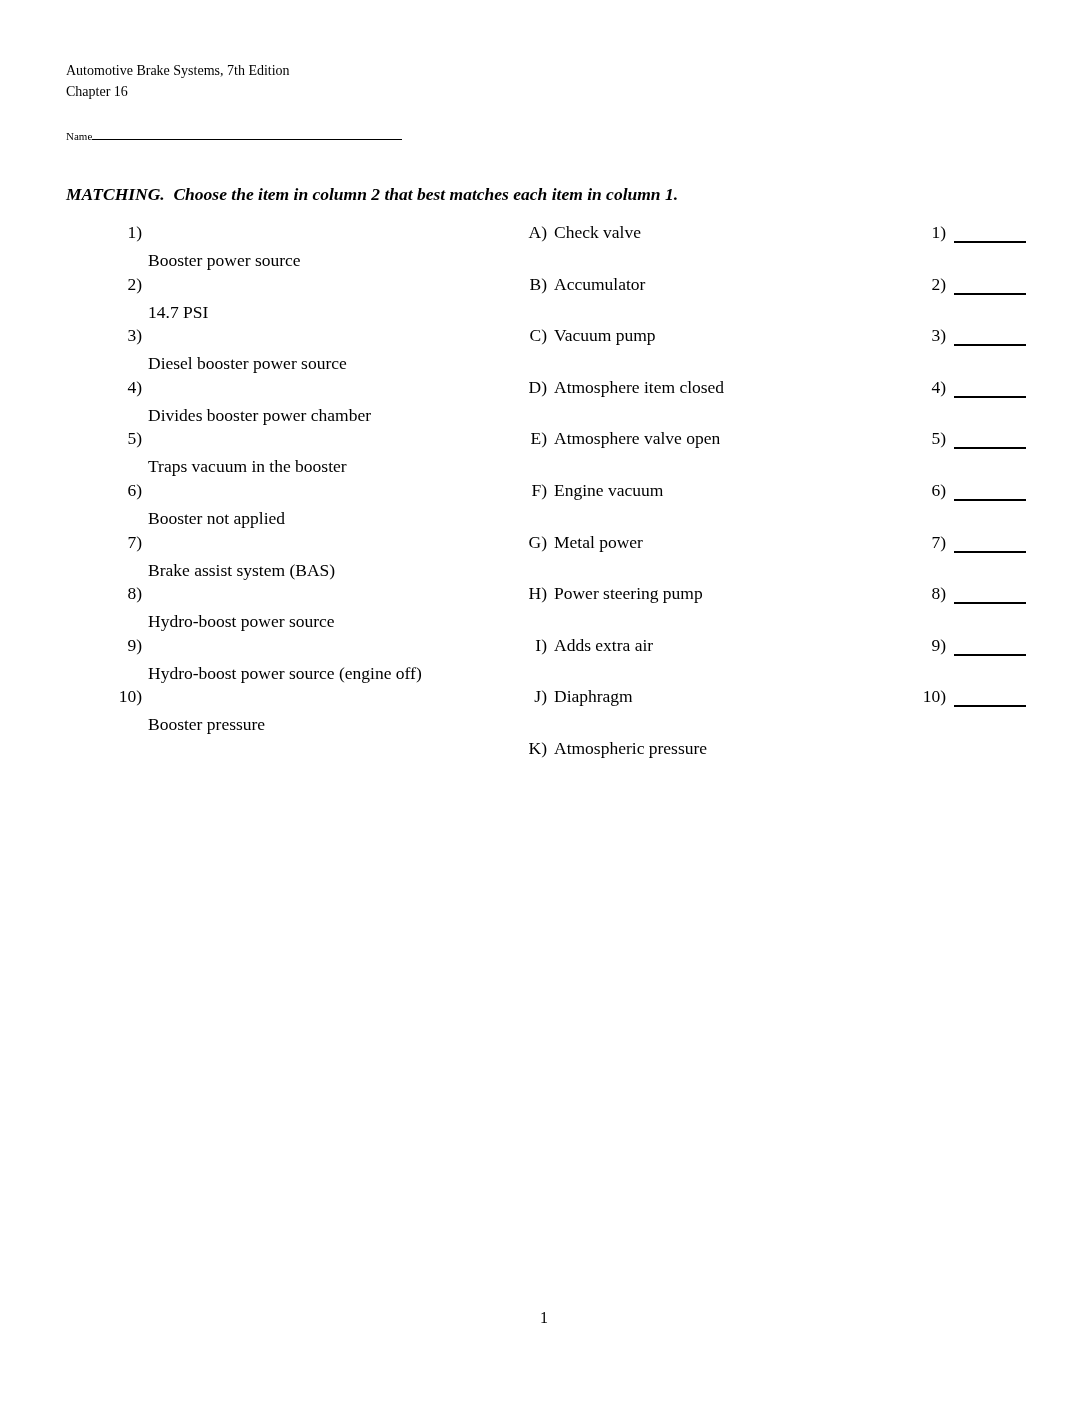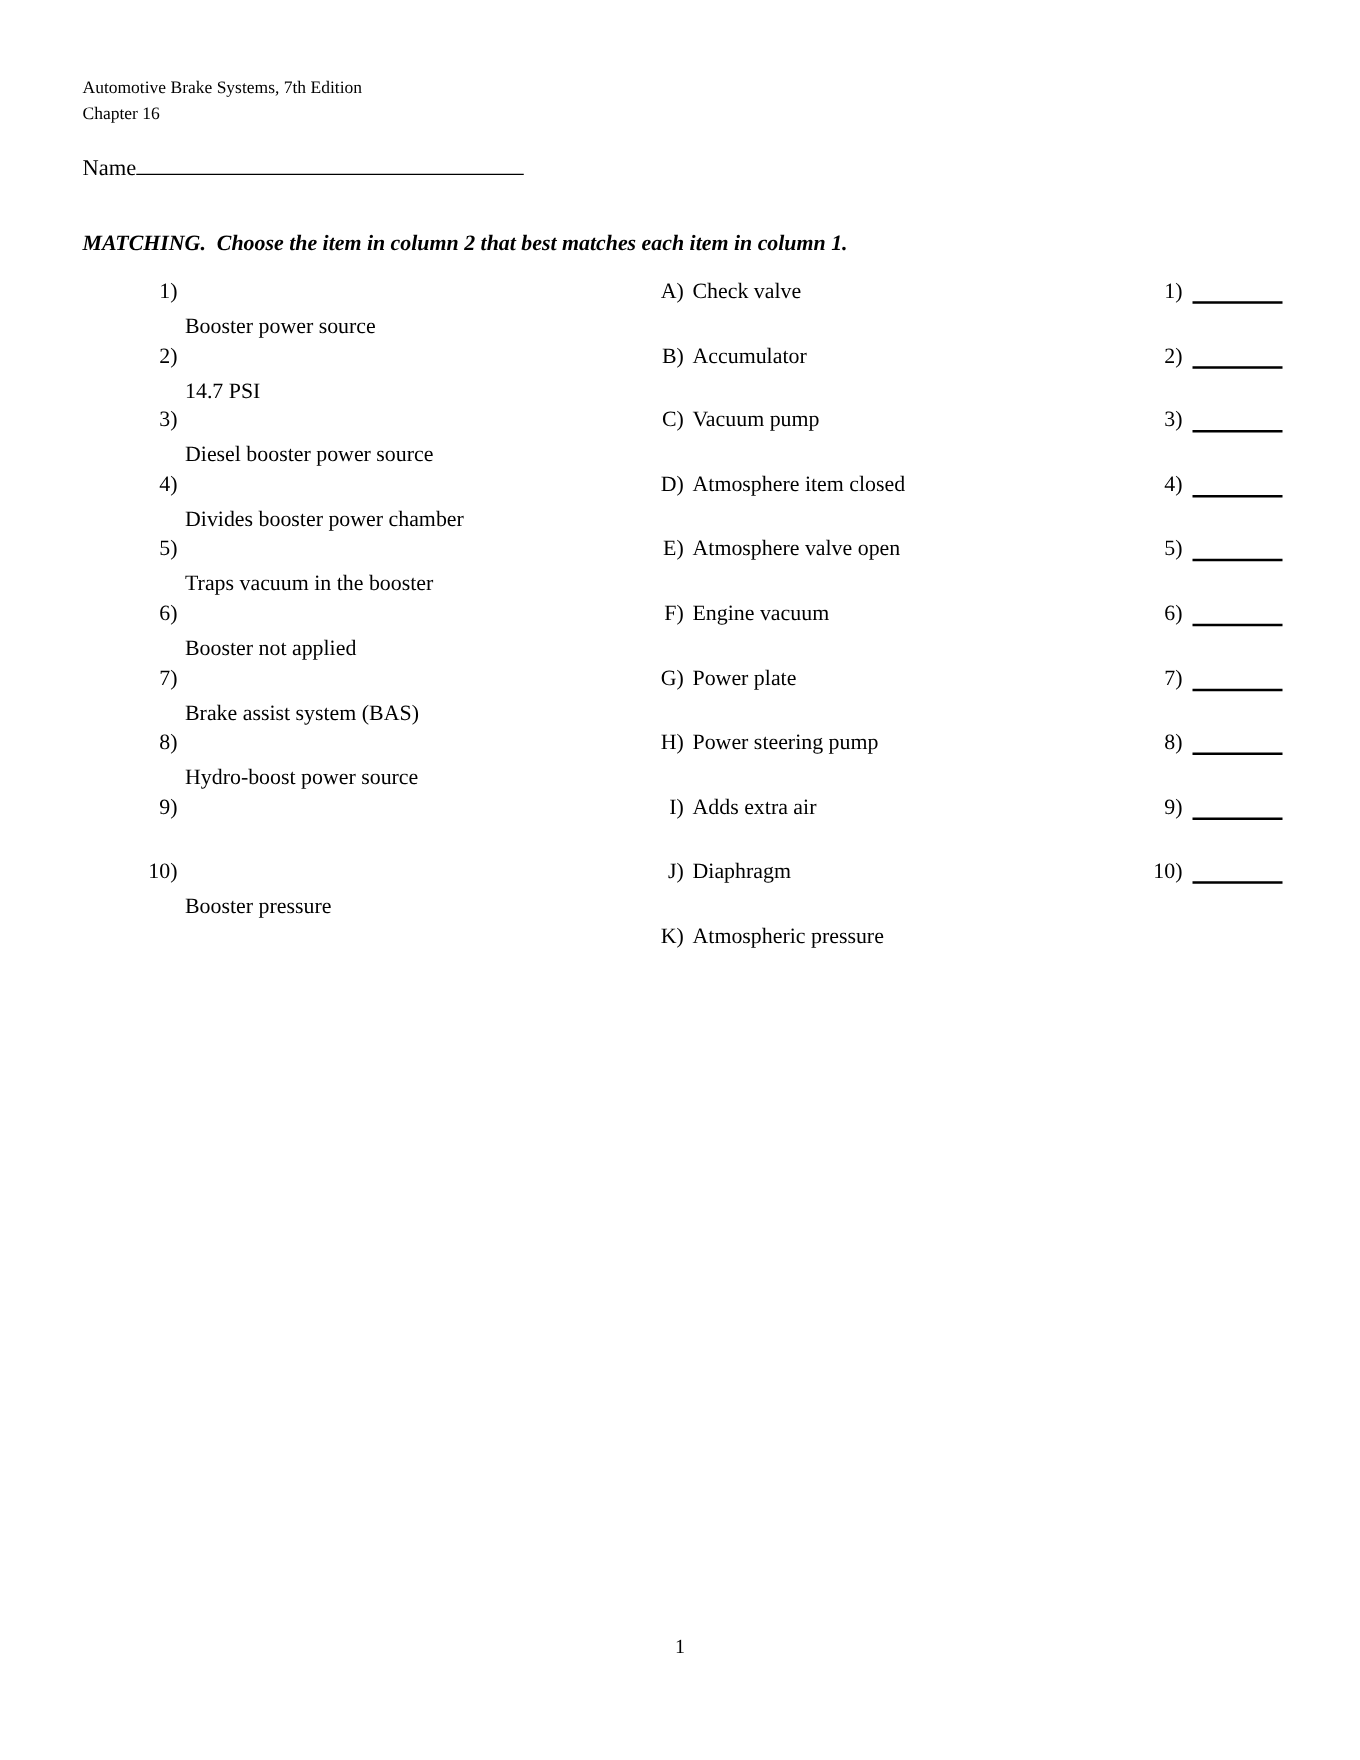--- a/index.html
+++ b/index.html
@@ -20,21 +20,21 @@
     position: absolute;
     left: 66px;
     top: 61px;
     font-size: 14px;
     line-height: 20.5px;
   }
   .name-row {
     position: absolute;
     left: 66px;
     top: 121px;
-    font-size: 18px;
+    font-size: 11px;
   }
   .name-underline {
     display: inline-block;
     width: 310px;
     height: 18px;
     border-bottom: 1.5px solid #000;
     vertical-align: baseline;
   }
   .instruction {
     position: absolute;
@@ -185,21 +185,21 @@
     </div>
   </div>
 
   <div class="m-row">
     <div class="c1">
       <span class="num">7)</span>
       <span class="txt">Brake assist system (BAS)</span>
     </div>
     <div class="c2">
       <span class="letter">G)</span>
-      <span class="txt">Power plate</span>
+      <span class="txt">Metal power</span>
     </div>
     <div class="c3">
       <span class="num">7)</span>
       <span class="blank"></span>
     </div>
   </div>
 
   <div class="m-row">
     <div class="c1">
       <span class="num">8)</span>
@@ -211,20 +211,21 @@
     </div>
     <div class="c3">
       <span class="num">8)</span>
       <span class="blank"></span>
     </div>
   </div>
 
   <div class="m-row">
     <div class="c1">
       <span class="num">9)</span>
+      <span class="txt">Hydro-boost power source (engine off)</span>
     </div>
     <div class="c2">
       <span class="letter">I)</span>
       <span class="txt">Adds extra air</span>
     </div>
     <div class="c3">
       <span class="num">9)</span>
       <span class="blank"></span>
     </div>
   </div>

